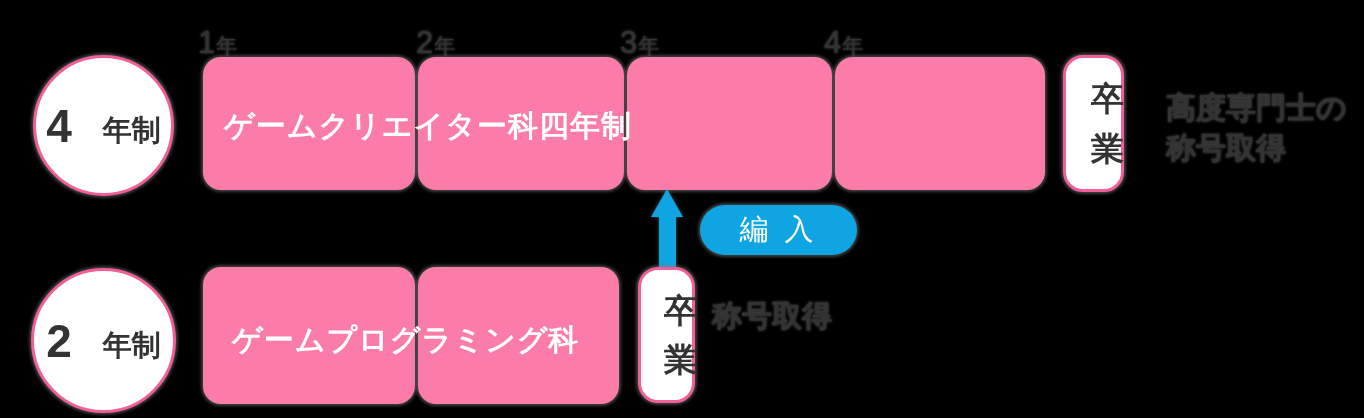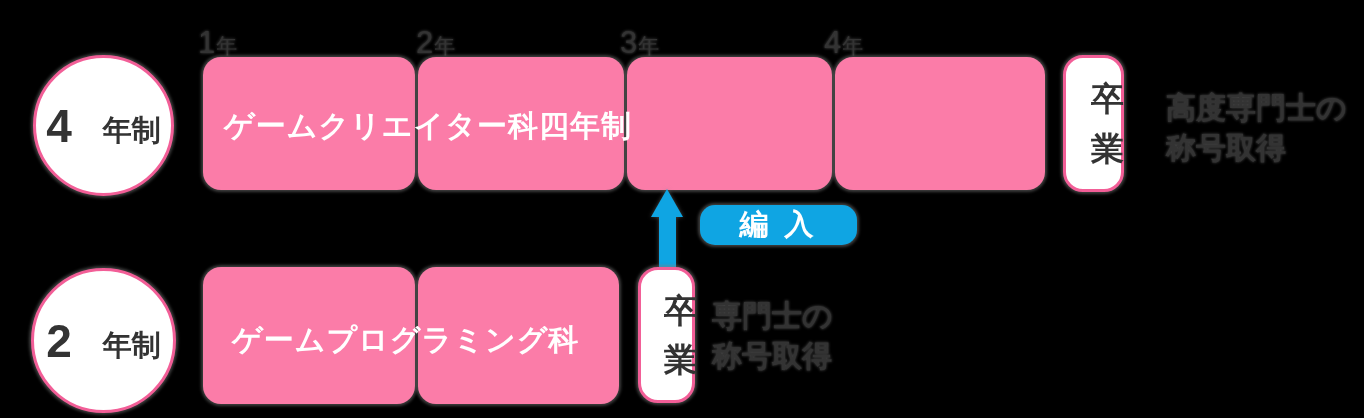--- a/index.html
+++ b/index.html
@@ -80,24 +80,24 @@
     width:0; height:0; margin:0 auto;
     border-left:16px solid transparent;
     border-right:16px solid transparent;
     border-bottom:28px solid var(--blue,#0FA5E3);
   }
   .arrow-up .shaft {
     width:17px; height:51px; margin:-1px auto 0;
     background:var(--blue,#0FA5E3);
   }
   .transfer-btn {
-    position:absolute; left:700px; top:205px; width:157px; height:40px;
-    background:var(--blue,#0FA5E3); border-radius:15px;
+    position:absolute; left:700px; top:205px; width:157px; height:50px;
+    background:var(--blue,#0FA5E3); border-radius:25px;
     display:flex; align-items:center; justify-content:center;
-    color:#fff; font-weight:bold; font-size:29px; letter-spacing:4px;
+    color:#fff; font-weight:normal; font-size:29px; letter-spacing:4px;
     box-shadow:0 0 3px 2px rgba(125,125,125,.5);
   }
 </style>
 </head>
 <body>
 
 <div class="stage">
 
   <div class="year-label" style="left:198px">
     <span class="num">1</span><span class="unit">年</span>
@@ -150,18 +150,17 @@
     <div class="block" style="left:203px; width:212px;"></div>
     <div class="block" style="left:418px; width:201px;"></div>
 
     <div class="track-label" style="left:232px; top:320px;">ゲームプログラミング科</div>
 
     <div class="grad-box" style="left:638px; top:267px; width:57px; height:136px;">
       <div class="vert">卒業</div>
     </div>
 
     <div class="outcome" style="left:712px; top:296px;">
-      <div>専門士の</div>
       <div>称号取得</div>
     </div>
   </div>
 
 </div>
 
 </body></html>

